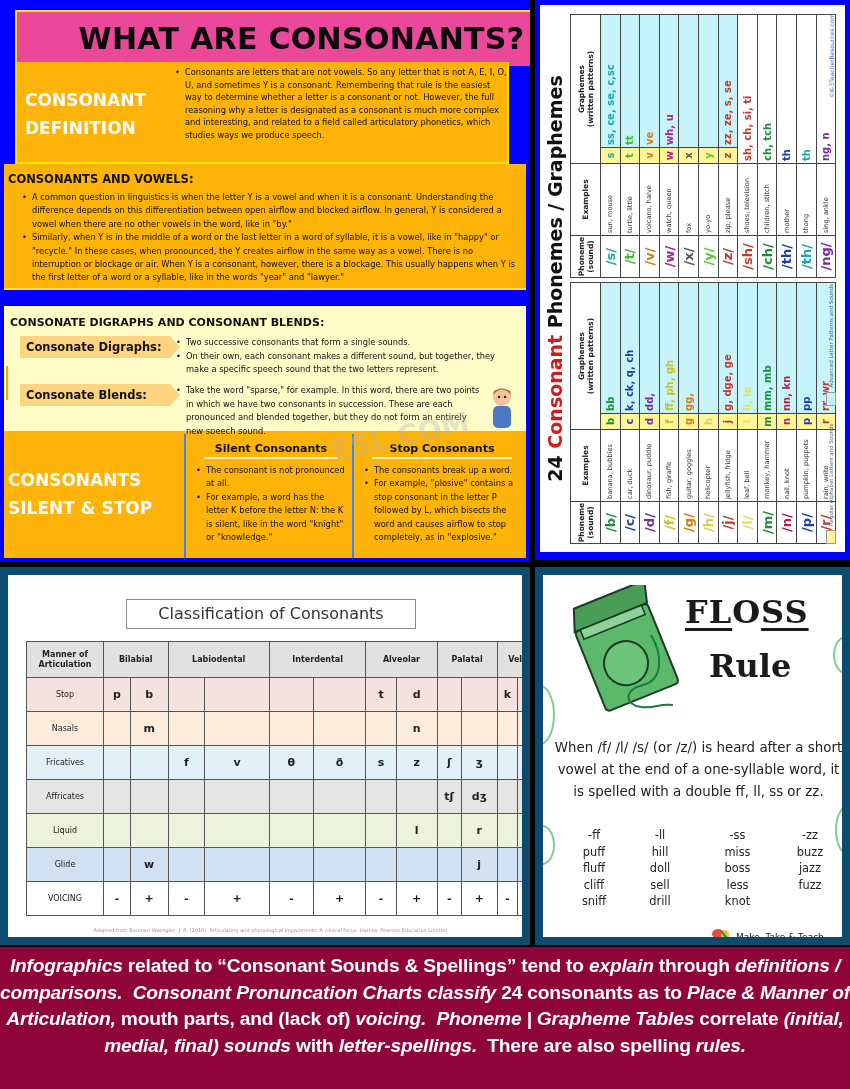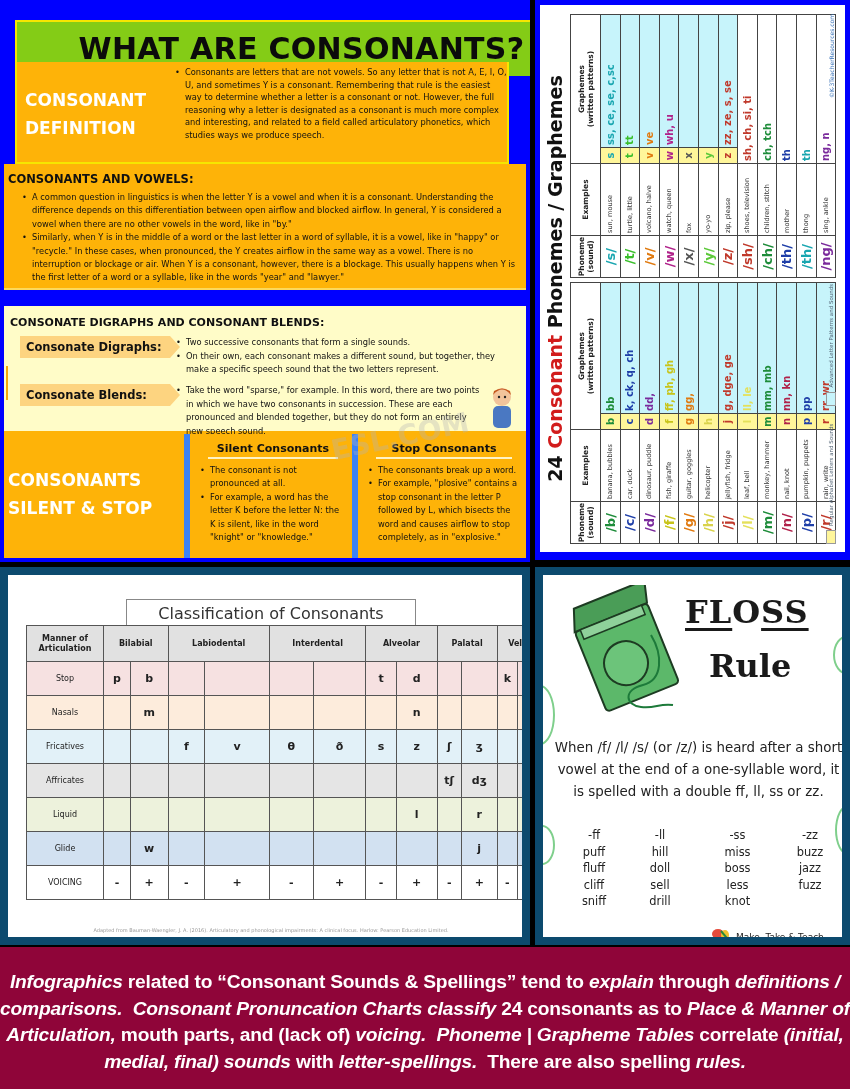--- a/index.html
+++ b/index.html
@@ -1,38 +1,38 @@
 <!DOCTYPE html>
 <html><head>
 <meta charset="utf-8">
 <style>
   * { box-sizing: border-box; margin: 0; padding: 0; }
   html, body { width: 850px; height: 1089px; background: #000; overflow: hidden; font-family: "DejaVu Sans", sans-serif; }
   .panel { position: absolute; border: 8px solid #0c4a6e; overflow: hidden; }
 
   
   #p1 { left: 0; top: 0; width: 530px; height: 562px; background: #0000ff; border: none; }
-  #p1 .title-box { position: absolute; left: 15px; top: 20px; width: 573px; height: 56px; background: #84cc16; border: 2px solid #f6e600; border-bottom: none; }
+  #p1 .title-box { position: absolute; left: 15px; top: 10px; width: 573px; height: 56px; background: #ec4899; border: 2px solid #f6e600; border-bottom: none; }
   #p1 .title { font: 900 30px "DejaVu Sans", sans-serif; color: #0b0b0b; text-align: center; line-height: 54px; letter-spacing: 0.3px; }
   #p1 .def { position: absolute; left: 15px; top: 62px; width: 494px; height: 102px; background: #feb308; border: 2px solid #f6e600; border-top: none; }
   #p1 .def .head { position: absolute; left: 8px; top: 24px; width: 145px; color: #fff; font: 700 17px "DejaVu Sans", sans-serif; line-height: 28px; }
   #p1 .def ul { position: absolute; left: 158px; top: 4px; width: 332px; font-size: 8.3px; line-height: 12.6px; color: #111; list-style: none; }
   #p1 .cv { position: absolute; left: 4px; top: 164px; width: 522px; height: 126px; background: #feb308; border-bottom: 2px solid #fcd85a; }
   #p1 .cv h3 { position: absolute; left: 4px; top: 8px; font: 700 11.5px "DejaVu Sans", sans-serif; color: #111; }
   #p1 .cv ul { position: absolute; left: 18px; top: 27px; width: 500px; font-size: 8.3px; line-height: 13.4px; color: #111; list-style: none; }
   #p1 .db { position: absolute; left: 4px; top: 306px; width: 522px; height: 128px; background: #fffcc8; border-bottom: 3px solid #feb308; }
   #p1 .db h3 { position: absolute; left: 6px; top: 10px; font: 700 11px "DejaVu Sans", sans-serif; color: #111; }
   #p1 .tag { position: absolute; left: 16px; height: 22px; width: 150px; background: #fdd480; font: 700 11.5px "DejaVu Sans", sans-serif; color: #111; line-height: 22px; padding-left: 6px; }
   #p1 .tag::after { content: ""; position: absolute; right: -10px; top: 0; border-left: 10px solid #fdd480; border-top: 11px solid transparent; border-bottom: 11px solid transparent; }
   #p1 .bracket { position: absolute; left: 2px; top: 60px; width: 14px; height: 34px; border-left: 2px solid #f5a70a; }
   #p1 .db ul { position: absolute; left: 172px; width: 344px; font-size: 8.3px; line-height: 13.6px; color: #111; list-style: none; }
   #p1 .kid { position: absolute; left: 484px; top: 80px; width: 28px; height: 44px; }
   #p1 .ss { position: absolute; left: 4px; top: 434px; width: 522px; height: 124px; background: #feb308; }
   #p1 .ss .head { position: absolute; left: 4px; top: 32px; width: 170px; color: #fff; font: 700 17px "DejaVu Sans", sans-serif; line-height: 28px; }
-  #p1 .ss .col { position: absolute; top: 0; height: 124px; border-left: 6px solid #3b82f6; padding: 8px 6px 0 10px; }
+  #p1 .ss .col { position: absolute; top: 0; height: 124px; border-left: 2px solid #3b82f6; padding: 8px 6px 0 10px; }
   #p1 .ss .col h4 { font: 700 11px "DejaVu Sans", sans-serif; color: #111; text-align: center; border-bottom: 2px solid #fff3c4; padding-bottom: 2px; margin: 0 8px 5px 8px; }
   #p1 .ss .col ul { font-size: 8.3px; line-height: 13.4px; color: #111; list-style: none; }
   li.b { position: relative; padding-left: 10px; }
   li.b::before { content: "•"; position: absolute; left: 0; top: 0; }
   .wm { position: absolute; color: rgba(180,180,180,0.35); font: 700 28px "DejaVu Sans", sans-serif; transform: rotate(-12deg); pointer-events: none; }
 
   
   #p2 { left: 535px; top: 0; width: 315px; height: 560px; background: #0000ff; border: none; }
   #p2 .inner { position: absolute; left: 5px; top: 5px; width: 305px; height: 547px; background: #fff; }
   #p2 .rot { position: absolute; left: 0; top: 547px; width: 547px; height: 305px; transform-origin: 0 0; transform: rotate(-90deg); }
@@ -48,40 +48,40 @@
   #p2 td.g1 { background: #fff69a; font-weight: 700; font-size: 10px; width: 16px; text-align: center; }
   #p2 td.g2 { background: #c7f4fb; font-weight: 700; font-size: 10px; }
   #p2 td.g12 { background: #fff; font-weight: 700; font-size: 10px; }
   #p2 .legend { position: absolute; left: 8px; top: 286px; width: 530px; font-size: 5.5px; color: #567; display: flex; align-items: center; gap: 4px; }
   #p2 .legend .sw { display: inline-block; width: 14px; height: 10px; border: 1px solid #999; }
   #p2 .legend .cr { margin-left: auto; color: #3a73b8; font-size: 6px; }
 
   
   #p3 { left: 0; top: 567px; width: 530px; height: 378px; background: #fff; }
   #p3 .ctitle { position: absolute; left: 118px; top: 24px; width: 290px; height: 30px; border: 1px solid #888; text-align: center; font: 400 16px "DejaVu Sans", sans-serif; color: #333; line-height: 28px; }
-  #p3 table { position: absolute; left: 18px; top: 50px; width: 576px; border-collapse: collapse; font-family: "DejaVu Sans", sans-serif; border-radius: 17px; }
+  #p3 table { position: absolute; left: 18px; top: 66px; width: 576px; border-collapse: collapse; font-family: "DejaVu Sans", sans-serif; border-radius: 17px; }
   #p3 th, #p3 td { border: 1px solid #555; text-align: center; color: #222; }
   #p3 th { background: #e1e1e1; font-size: 8px; font-weight: 700; height: 36px; }
   #p3 th.first { font-weight: 700; font-size: 8px; width: 77px; line-height: 10px; }
   #p3 td { height: 34px; font-size: 11px; font-weight: 700; }
   #p3 td.rl { font-size: 8px; font-weight: 400; margin-left: 48px; }
   #p3 .cite { position: absolute; left: 20px; top: 352px; width: 486px; text-align: center; font-size: 5px; color: #999; line-height: 7px; }
 
   
   #p4 { left: 535px; top: 567px; width: 315px; height: 378px; background: #fff; }
   #p4 .floss { position: absolute; left: 142px; top: 18px; font: 700 32px "DejaVu Serif", serif; color: #1a1a1a; letter-spacing: 1px; }
   #p4 .floss u { text-decoration-thickness: 3px; text-underline-offset: 5px; margin-top: 44px; }
   #p4 .rule { position: absolute; left: 166px; top: 72px; font: 700 32px "DejaVu Serif", serif; color: #1a1a1a; }
   #p4 .desc { position: absolute; left: 8px; top: 162px; width: 295px; text-align: center; font-size: 13.4px; line-height: 22px; color: #222; }
   #p4 .words { position: absolute; left: 20px; top: 252px; width: 270px; display: grid; grid-template-columns: 62px 70px 85px 60px; font-size: 11.4px; line-height: 16.5px; color: #222; text-align: center; }
   #p4 .brand { position: absolute; left: 168px; top: 352px; font-size: 9px; color: #222; display: flex; align-items: center; gap: 3px; }
   #p4 .curl { position: absolute; border: 2px solid #7fcf8c; border-radius: 50%; }
 
   
-  #cap { position: absolute; left: 0; top: 947px; width: 850px; height: 142px; background: #8f0539; color: #fff; text-align: center; font: 700 19.2px "Liberation Sans", sans-serif; line-height: 26.5px; padding-top: 22px; letter-spacing: -0.2px; }
+  #cap { position: absolute; left: 0; top: 947px; width: 850px; height: 142px; background: #8f0539; color: #fff; text-align: center; font: 700 19.2px "Liberation Sans", sans-serif; line-height: 26.5px; padding-top: 6px; letter-spacing: -0.2px; }
   #cap i { font-style: italic; }
 </style>
 </head>
 <body>
 
 <div id="p1" class="panel">
   <div class="title-box">
     <div class="title">WHAT ARE CONSONANTS?</div>
   </div>
   <div class="def">

